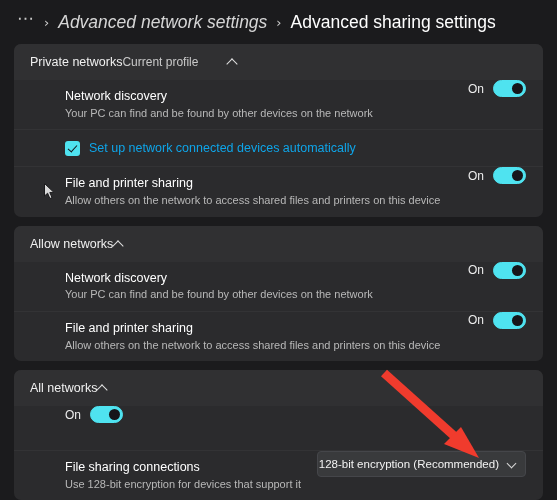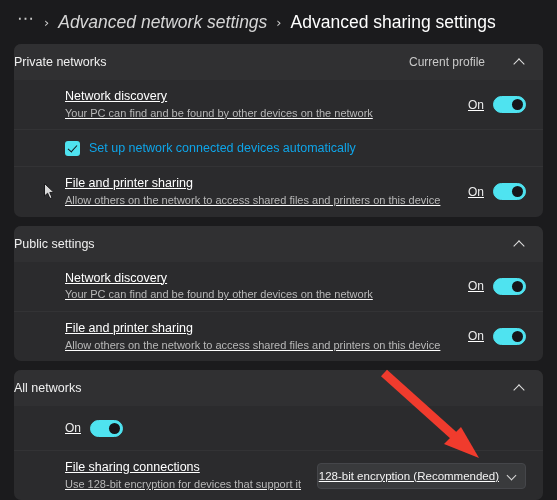--- a/index.html
+++ b/index.html
@@ -54,22 +54,21 @@
   
   .card {
     margin: 0 14px 9px 14px;
     background: #2b2b2d;
     border-radius: 7px;
     overflow: hidden;
   }
   .group-header {
     display: flex;
     align-items: center;
-    justify-content: space-between;
-    padding: 0 17px 0 0;
+    padding: 0 17px 0 16px;
     height: 36px;
     background: #303032;
   }
   .group-title {
     font-size: 12.5px;
     color: #f0f0f0;
   }
   .group-right {
     display: flex;
     align-items: center;
@@ -92,27 +91,26 @@
     top: 4px;
     width: 7px;
     height: 7px;
     border-left: 1.3px solid #e0e0e0;
     border-top: 1.3px solid #e0e0e0;
     transform: rotate(45deg);
   }
 
   .row {
     display: flex;
-    align-items: center;
+    align-items: flex-start;
     justify-content: space-between;
     padding: 0 17px 0 51px;
     min-height: 44px;
     border-top: 1px solid #333335;
     box-sizing: border-box;
-    text-decoration: underline;
   }
   .row.first { border-top: none; }
   .row-text {
     padding: 8px 0;
     max-width: 420px;
   }
   .row-title {
     font-size: 12.5px;
     color: #ffffff;
     line-height: 1.35;
@@ -295,21 +293,21 @@
       <span class="ctrl-label">On</span>
       <span class="toggle on">
         <span class="knob"></span>
       </span>
     </div>
   </div>
 </div>
 
 <div class="card">
   <div class="group-header">
-    <span class="group-title">Public settings</span>
+    <span class="group-title">Allow networks</span>
     <span class="group-right">
       <span class="chev"></span>
     </span>
   </div>
 
   <div class="row first">
     <div class="row-text">
       <div class="row-title">Network discovery</div>
       <div class="row-desc">Your PC can find and be found by other devices on the network</div>
     </div>

